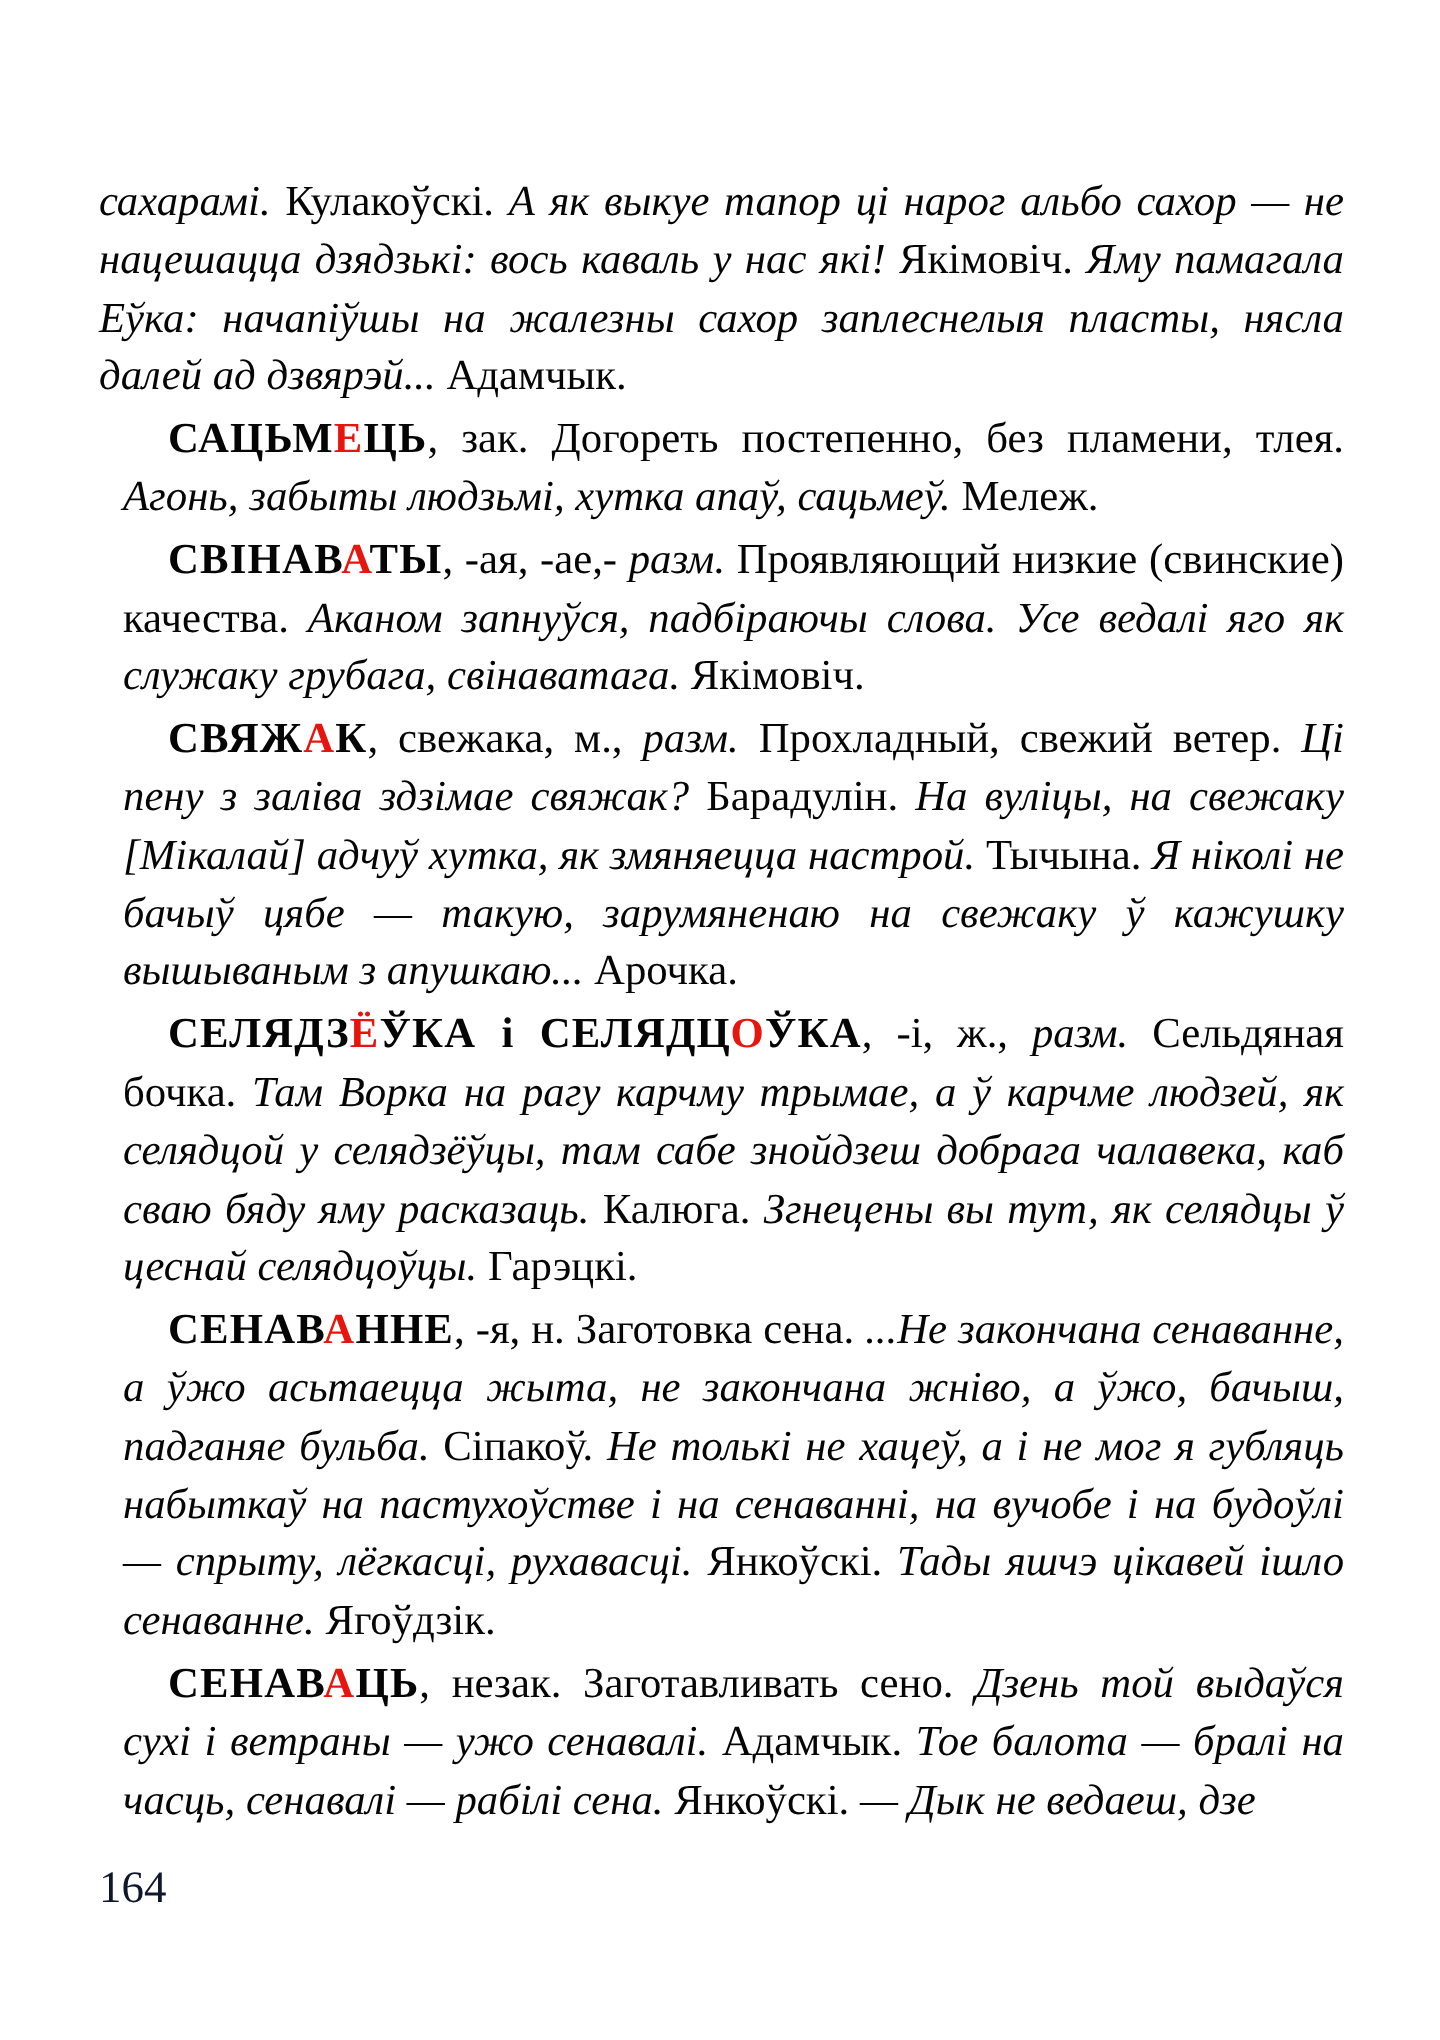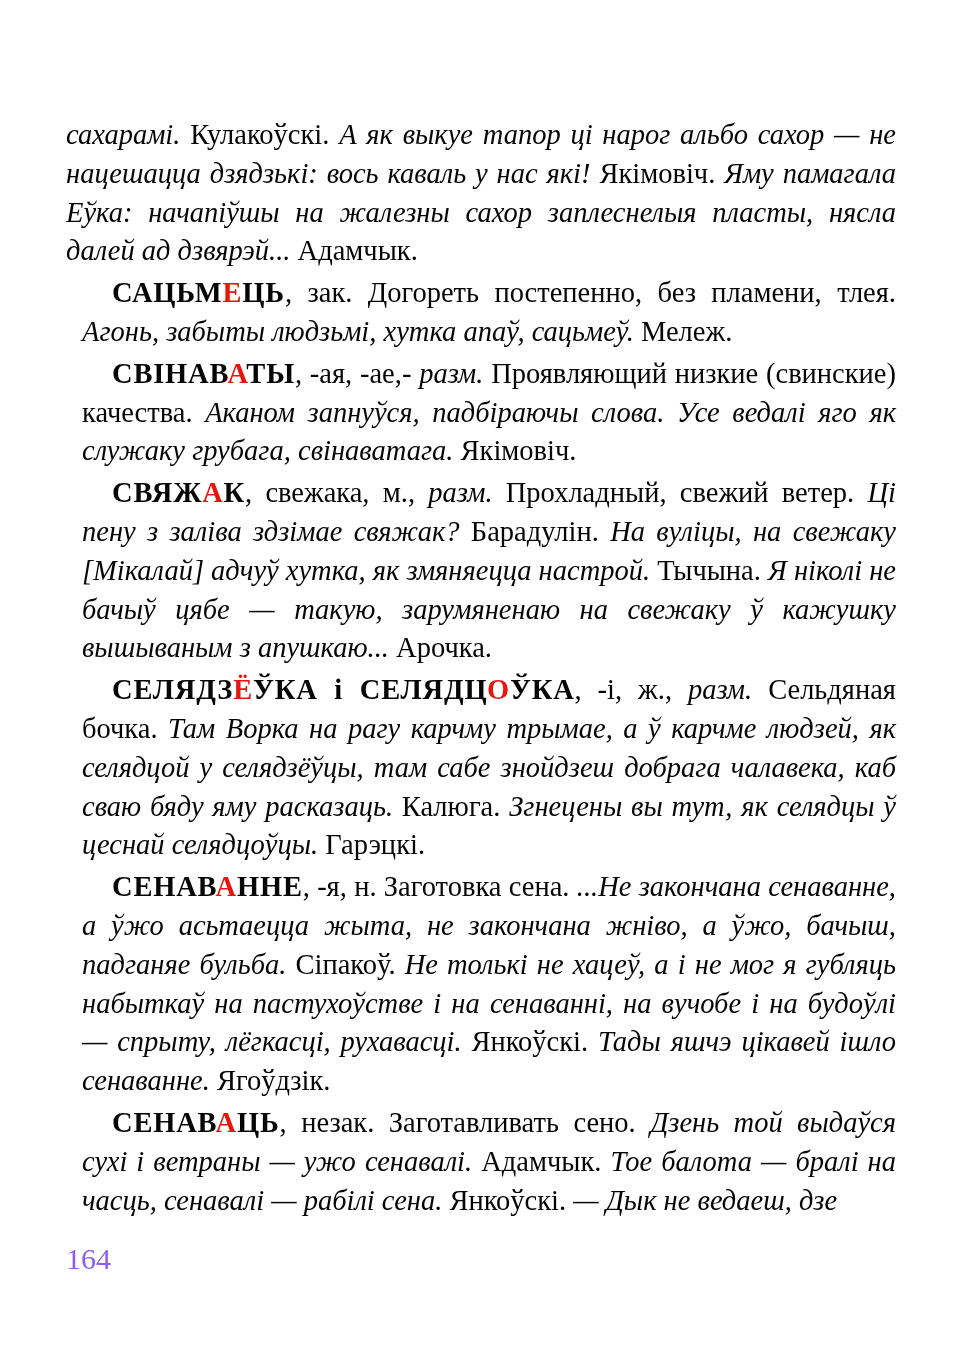--- a/index.html
+++ b/index.html
@@ -51,21 +51,21 @@
     color: var(--accent, #e8150e);
   }
   .page-footer {
     position: absolute;
     left: 66px;
     top: 1242px;
   }
   .page-number {
     font-size: 30px;
     font-style: normal;
-    color: #8b5cf6;
+    color: #0f172a;
   }
 </style>
 </head>
 <body style="background: rgb(255, 255, 255); color: rgb(5, 5, 5);">
 
 <div class="page">
   <main class="text-block">
       <p class="para"><span class="run-italic">сахарамі. </span><span class="run-roman">Кулакоўскі. </span><span class="run-italic">А як выкуе тапор ці нарог альбо сахор — не нацешацца дзядзькі: вось каваль у нас які! </span><span class="run-roman">Якімовіч. </span><span class="run-italic">Яму памагала Еўка: начапіўшы на жалезны сахор заплеснелыя пласты, нясла далей ад дзвярэй... </span><span class="run-roman">Адамчык.</span></p>
       <p class="para entry"><span class="run-headword">САЦЬМ</span><span class="run-accent">Е</span><span class="run-headword">ЦЬ</span><span class="run-roman">, зак. Догореть постепенно, без пламени, тлея. </span><span class="run-italic">Агонь, забыты людзьмі, хутка апаў, сацьмеў. </span><span class="run-roman">Мележ.</span></p>
       <p class="para entry"><span class="run-headword">СВІНАВ</span><span class="run-accent">А</span><span class="run-headword">ТЫ</span><span class="run-roman">, -ая, -ае,- </span><span class="run-italic">разм. </span><span class="run-roman">Проявляющий низкие (свинские) качества. </span><span class="run-italic">Аканом запнуўся, падбіраючы слова. Усе ведалі яго як служаку грубага, свінаватага. </span><span class="run-roman">Якімовіч.</span></p>

